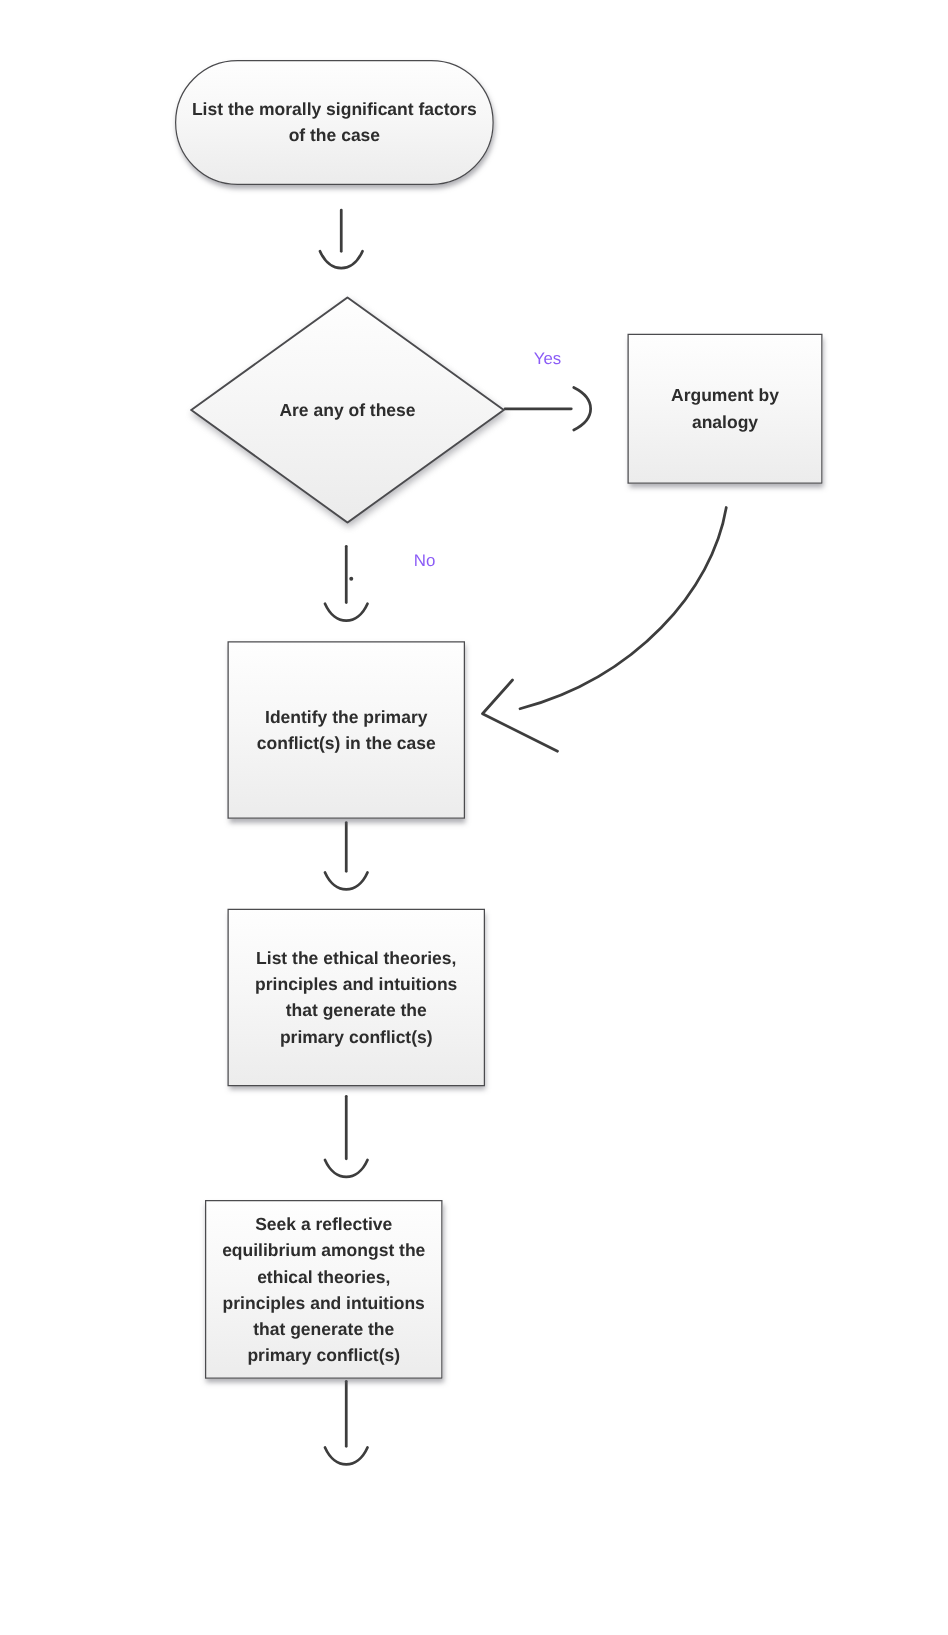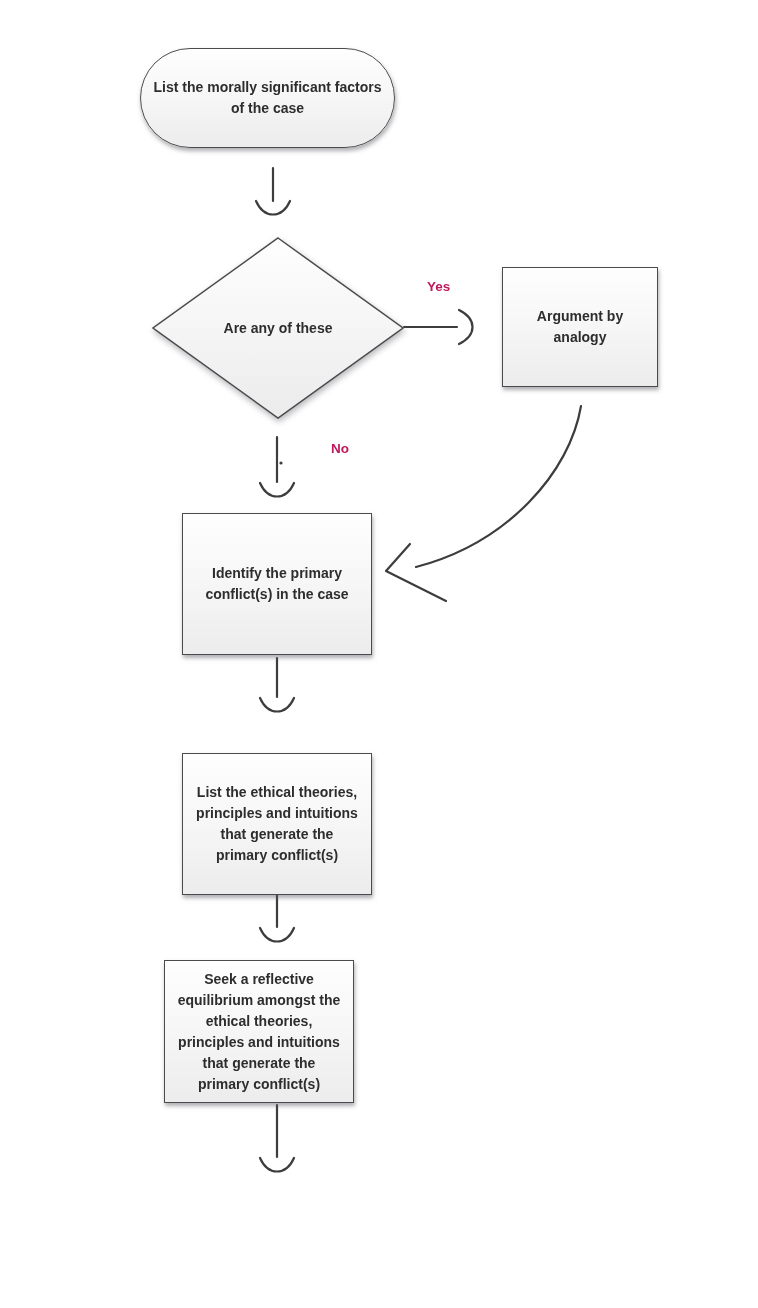--- a/index.html
+++ b/index.html
@@ -26,22 +26,22 @@
     font-size: 14px;
     line-height: 21px;
     font-weight: 600;
   }
   .terminator { border-radius: 50px; }
   .process { border-radius: 0; }
   .label-lines { width: 100%; }
   .edge-label {
     position: absolute;
     font-size: 13.5px;
-    font-weight: 700;
-    color: #be185d;
+    font-weight: 400;
+    color: #8b5cf6;
   }
   .diamond-wrap {
     position: absolute;
     left: 152px; top: 237px;
     width: 252px; height: 182px;
   }
   .diamond-wrap svg { filter: drop-shadow(1px 3px 3px rgba(95,95,105,0.45)); }
   .diamond-text {
     position: absolute;
     left: 50%; top: 50%;
@@ -136,21 +136,21 @@
     </div>
   </div>
 
   <div class="shape process" style="left:182px; top:513px; width:190px; height:142px;">
     <div class="label-lines">
       <div>Identify the primary</div>
       <div>conflict(s) in the case</div>
     </div>
   </div>
 
-  <div class="shape process" style="left:182px; top:753px; width:190px; height:142px;">
+  <div class="shape process" style="left:182px; top:727px; width:206px; height:142px;">
     <div class="label-lines">
       <div>List the ethical theories,</div>
       <div>principles and intuitions</div>
       <div>that generate the</div>
       <div>primary conflict(s)</div>
     </div>
   </div>
 
   <div class="shape process" style="left:164px; top:960px; width:190px; height:143px;">
     <div class="label-lines">

